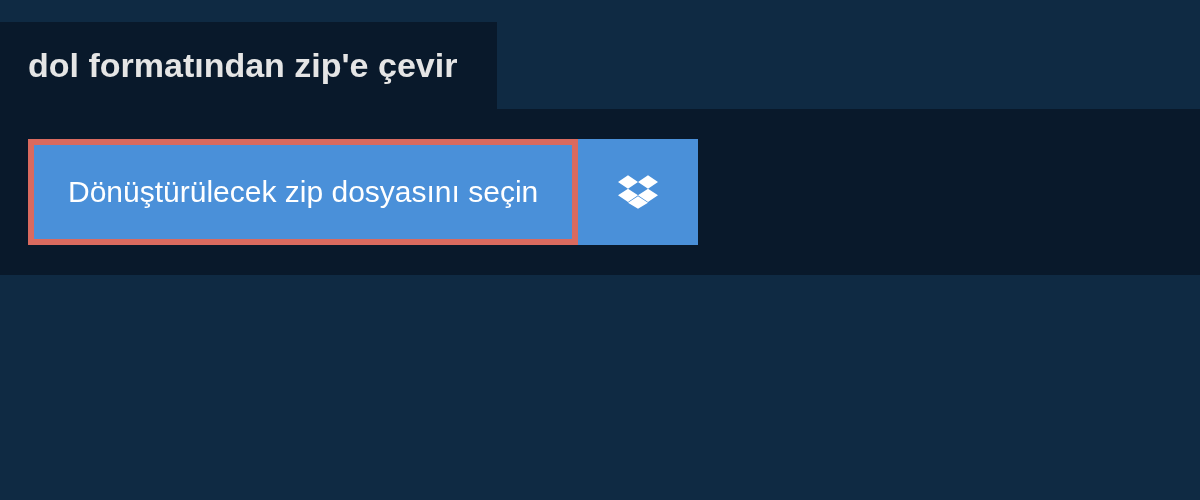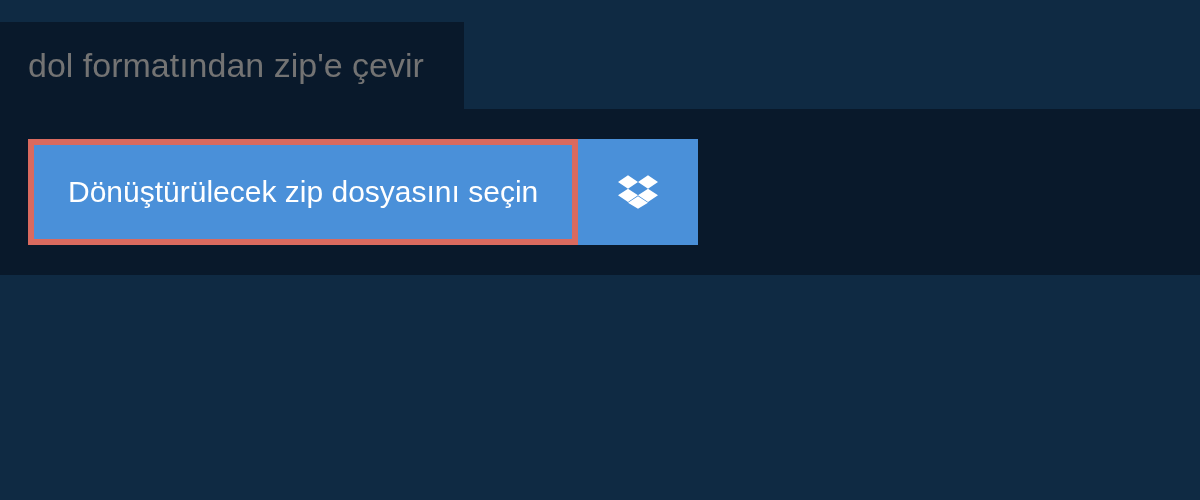--- a/index.html
+++ b/index.html
@@ -14,23 +14,23 @@
       font-family: -apple-system, BlinkMacSystemFont, "Segoe UI", Arial, sans-serif;
       overflow: hidden;
     }
     .tab-header {
       background-color: #09192b;
       display: inline-block;
       padding: 24px 40px 24px 28px;
       margin-top: 22px;
     }
     .tab-title {
-      color: #737373;
+      color: #e5e5e5;
       font-size: 34px;
-      font-weight: 400;
+      font-weight: 700;
     }
     .content-panel {
       background-color: #09192b;
       padding: 30px 28px;
       display: flex;
       align-items: stretch;
     }
     .file-select-button {
       background-color: #4a90d9;
       border: 6px solid #d96a5f;

